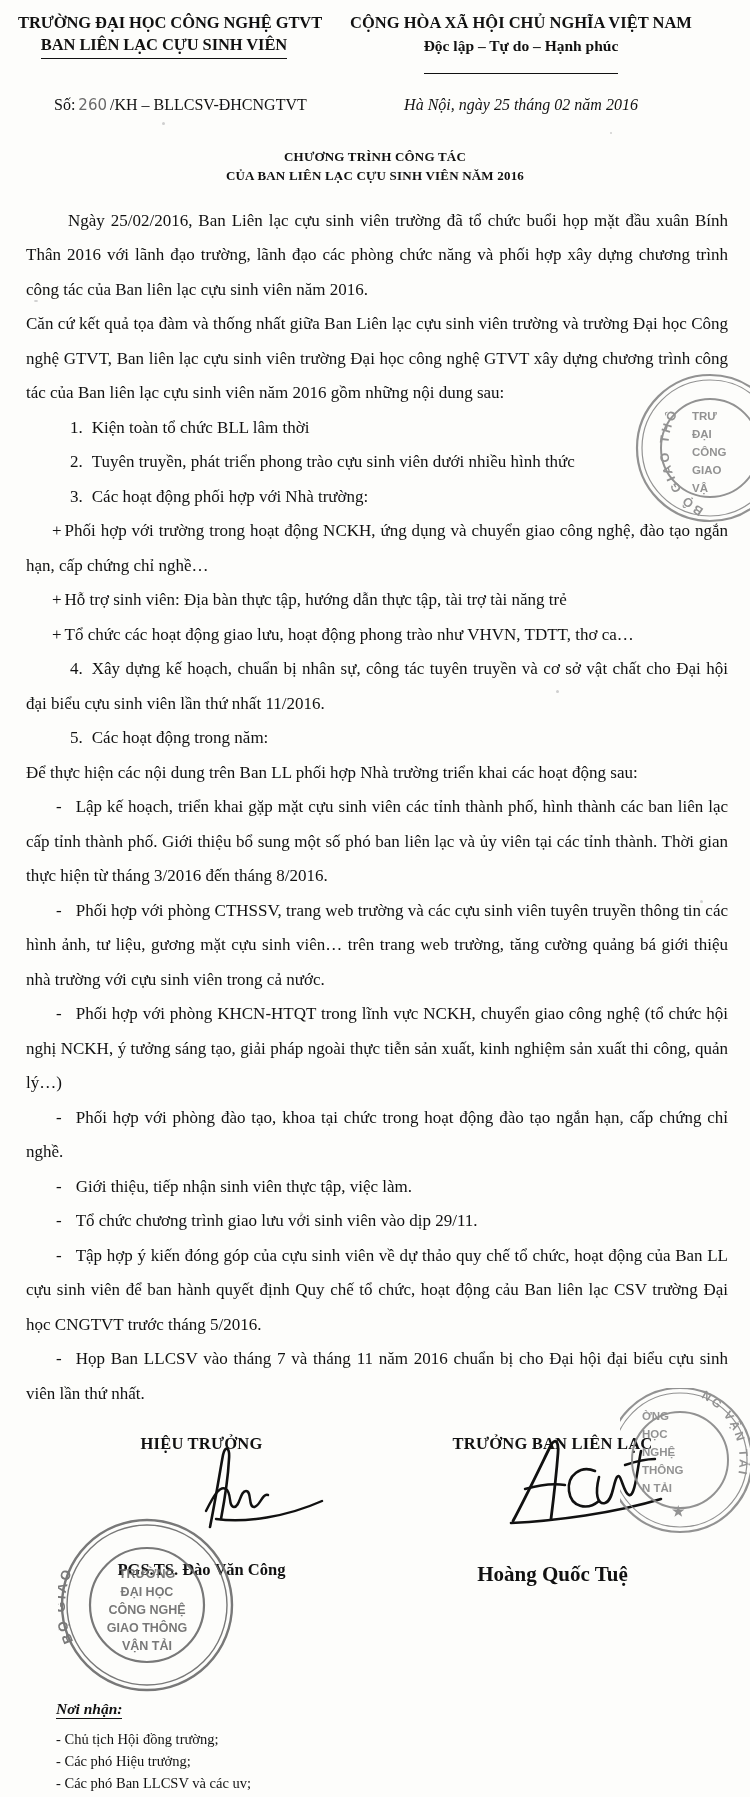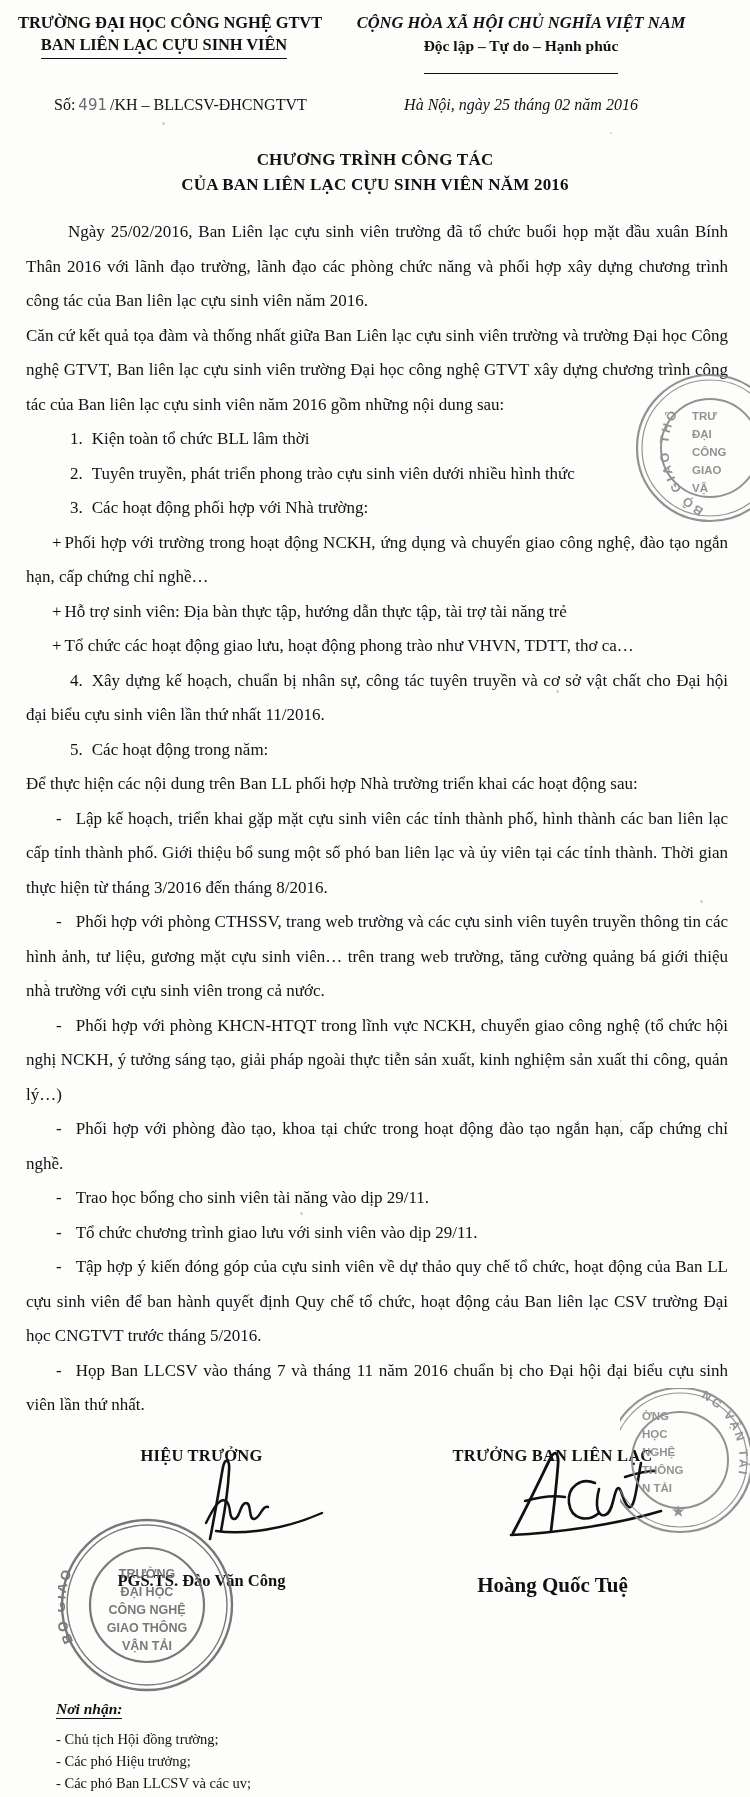--- a/index.html
+++ b/index.html
@@ -44,21 +44,20 @@
   .org-line2 {
     display: inline-block;
     border-bottom: 1.6px solid #111;
     padding-bottom: 1px;
   }
   .nation-line1 {
     font-weight: bold;
     font-size: 16.5px;
     line-height: 1.35;
     white-space: nowrap;
-    font-style: italic;
   }
   .nation-line2 {
     font-weight: bold;
     font-size: 15.5px;
     line-height: 1.4;
     display: inline-block;
     border-bottom: 1.6px solid #111;
     padding-bottom: 16px;
     margin-top: 1px;
   }
@@ -89,21 +88,21 @@
     white-space: nowrap;
   }
 
   
   .title-block {
     text-align: center;
     margin-top: 34px;
   }
   .title-l1, .title-l2 {
     font-weight: bold;
-    font-size: 17px;
+    font-size: 13px;
     line-height: 1.45;
     letter-spacing: 0.2px;
   }
 
   
   .body {
     margin: 18px 22px 0 26px;
     font-size: 17px;
     line-height: 2.03;
     text-align: justify;
@@ -219,21 +218,21 @@
       <div><span class="org-line2">BAN LIÊN LẠC CỰU SINH VIÊN</span></div>
     </div>
     <div class="hdr-right">
       <div class="nation-line1">CỘNG HÒA XÃ HỘI CHỦ NGHĨA VIỆT NAM</div>
       <div><span class="nation-line2">Độc lập – Tự do – Hạnh phúc</span></div>
     </div>
   </div>
 
   <div class="subhead">
     <div class="doc-number">
-      <span>Số:</span><span class="num-hand">491</span><span>/KH – BLLCSV-ĐHCNGTVT</span>
+      <span>Số:</span><span class="num-hand">260</span><span>/KH – BLLCSV-ĐHCNGTVT</span>
     </div>
     <div class="doc-place">Hà Nội, ngày 25 tháng 02 năm 2016</div>
   </div>
 
   <div class="title-block">
     <div class="title-l1">CHƯƠNG TRÌNH CÔNG TÁC</div>
     <div class="title-l2">CỦA BAN LIÊN LẠC CỰU SINH VIÊN NĂM 2016</div>
   </div>
 
   <div class="body">
@@ -260,22 +259,22 @@
     <p class="p-flat">Để thực hiện các nội dung trên Ban LL phối hợp Nhà trường triển khai các hoạt động sau:</p>
 
     <p class="p-dash"><span class="lbl">-</span><span>Lập kế hoạch, triển khai gặp mặt cựu sinh viên các tỉnh thành phố, hình thành các ban liên lạc cấp tỉnh thành phố. Giới thiệu bổ sung một số phó ban liên lạc và ủy viên tại các tỉnh thành. Thời gian thực hiện từ tháng 3/2016 đến tháng 8/2016.</span></p>
 
     <p class="p-dash"><span class="lbl">-</span><span>Phối hợp với phòng CTHSSV, trang web trường và các cựu sinh viên tuyên truyền thông tin các hình ảnh, tư liệu, gương mặt cựu sinh viên… trên trang web trường, tăng cường quảng bá giới thiệu nhà trường với cựu sinh viên trong cả nước.</span></p>
 
     <p class="p-dash"><span class="lbl">-</span><span>Phối hợp với phòng KHCN-HTQT trong lĩnh vực NCKH, chuyển giao công nghệ  (tổ chức hội nghị NCKH, ý tưởng sáng tạo, giải pháp ngoài thực tiễn sản xuất, kinh nghiệm sản xuất thi công, quản lý…)</span></p>
 
     <p class="p-dash"><span class="lbl">-</span><span>Phối hợp với phòng đào tạo, khoa tại chức trong hoạt động đào tạo ngắn hạn, cấp chứng chỉ nghề.</span></p>
 
-
-    <p class="p-dash"><span class="lbl">-</span><span>Trao học bổng cho sinh viên tài năng vào dịp 29/11.</span></p>
+    <p class="p-dash"><span class="lbl">-</span><span>Giới thiệu, tiếp nhận sinh viên thực tập, việc làm.</span></p>
+
 
     <p class="p-dash"><span class="lbl">-</span><span>Tổ chức chương trình giao lưu với sinh viên vào dịp 29/11.</span></p>
 
     <p class="p-dash"><span class="lbl">-</span><span>Tập hợp ý kiến đóng góp của cựu sinh viên về dự thảo quy chế tổ chức, hoạt động của Ban LL cựu sinh viên để ban hành quyết định Quy chế tổ chức, hoạt động cảu Ban liên lạc CSV trường Đại học CNGTVT trước tháng 5/2016.</span></p>
 
     <p class="p-dash"><span class="lbl">-</span><span>Họp Ban LLCSV vào tháng 7 và tháng 11 năm 2016 chuẩn bị cho Đại hội đại biểu cựu sinh viên lần thứ nhất.</span></p>
 
     <div class="sign-row">
 
       <div class="sign-col sign-col-left">

